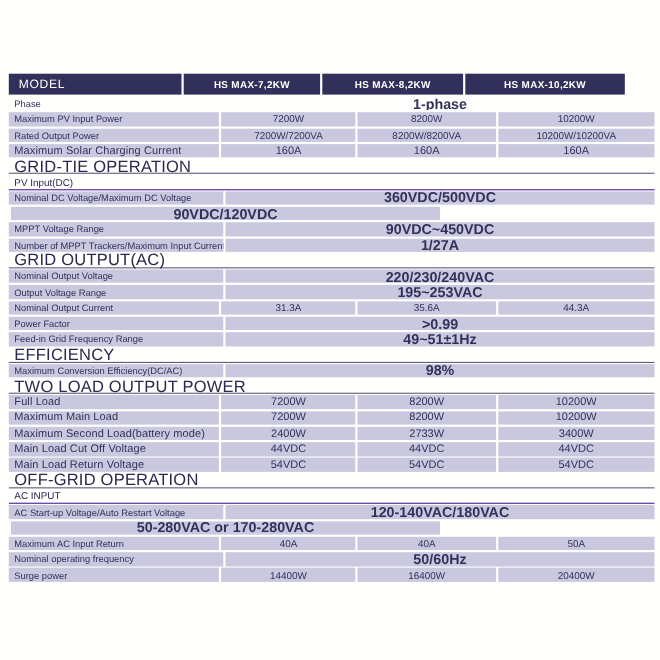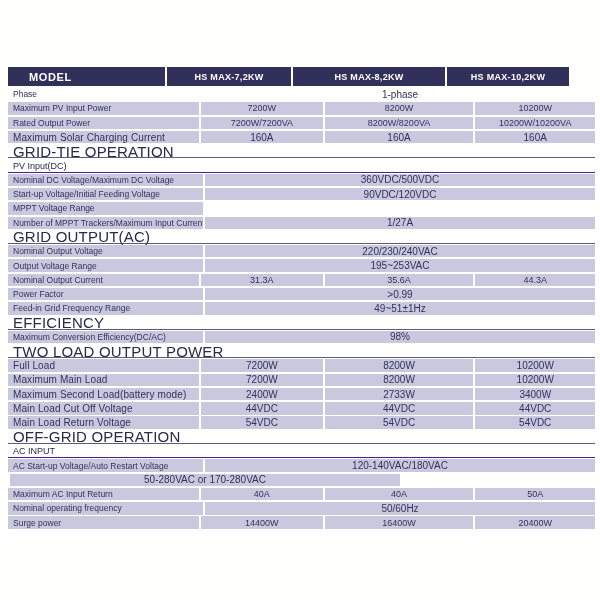--- a/index.html
+++ b/index.html
@@ -7,34 +7,34 @@
     width:600px;height:600px;position:relative;background:#fffffd;
     font-family:"Liberation Sans", sans-serif;overflow:hidden;
     color:#32315c;
   }
   .sheet{position:absolute;left:8px;top:67px;width:587px;}
   *{box-sizing:border-box;}
 
   
   .hdr{display:flex;height:19px;margin-bottom:2px;}
   .hdr .cell{background:#30305a;color:#fff;display:flex;align-items:center;}
-  .hdr .model{width:157px;padding-left:21px;font-weight:bold;font-size:11px;letter-spacing:.6px;}
+  .hdr .model{width:157px;padding-left:9px;font-weight:normal;font-size:11px;letter-spacing:.6px;}
   .hdr .col{justify-content:center;font-size:9px;font-weight:bold;letter-spacing:.3px;margin-left:2px;}
-  .w1{width:124px;} .w2{width:152px;} .w3{width:122px;}
+  .w1{width:124px;} .w2{width:128px;} .w3{width:145px;}
 
   
   .row{display:flex;height:12.4px;margin-bottom:1.9px;}
   .row .cell{display:flex;align-items:center;overflow:hidden;white-space:nowrap;}
   .row.shaded .cell{background:#c9c8de;}
   .row.plain .cell{background:transparent;}
   .lbl{width:195px;padding-left:5px;font-size:8.5px;color:#32315c;}
   .row.large .lbl{font-size:10px;letter-spacing:.1px;}
   .val{justify-content:center;font-size:9px;margin-left:2px;color:#32315c;}
   .row.large .val{font-size:10px;}
-  .spanv{width:390px;justify-content:center;font-size:10px;margin-left:2px;color:#32315c;}
+  .spanv{width:390px;justify-content:center;font-size:13px;margin-left:2px;color:#32315c;font-weight:bold;}
 
   
   .sectionrow{display:flex;align-items:center;height:13.2px;margin-bottom:1.1px;
     border-bottom:1.4px solid #5c5c7a;padding-left:5px;font-size:15px;color:#29284e;letter-spacing:.2px;}
   .subsectionrow{display:flex;align-items:center;height:13.2px;margin-bottom:1.1px;
     border-bottom:1px solid #4c1d95;padding-left:5px;font-size:9px;color:#29284e;}
 </style>
 </head>
 <body>
 
@@ -72,25 +72,25 @@
         <span>GRID-TIE OPERATION</span>
       </div>
       <div class="subsectionrow">
         <span>PV Input(DC)</span>
       </div>
       <div class="row shaded">
         <div class="cell lbl">Nominal DC Voltage/Maximum DC Voltage</div>
         <div class="cell spanv">360VDC/500VDC</div>
       </div>
       <div class="row shaded">
-        <div class="cell lbl">Start-up Voltage/Initial Feeding Voltage</div>
         <div class="cell spanv">90VDC/120VDC</div>
       </div>
       <div class="row shaded">
         <div class="cell lbl">MPPT Voltage Range</div>
+        <div class="cell spanv">90VDC~450VDC</div>
       </div>
       <div class="row shaded">
         <div class="cell lbl">Number of MPPT Trackers/Maximum Input Current</div>
         <div class="cell spanv">1/27A</div>
       </div>
       <div class="sectionrow">
         <span>GRID OUTPUT(AC)</span>
       </div>
       <div class="row shaded">
         <div class="cell lbl">Nominal Output Voltage</div>

